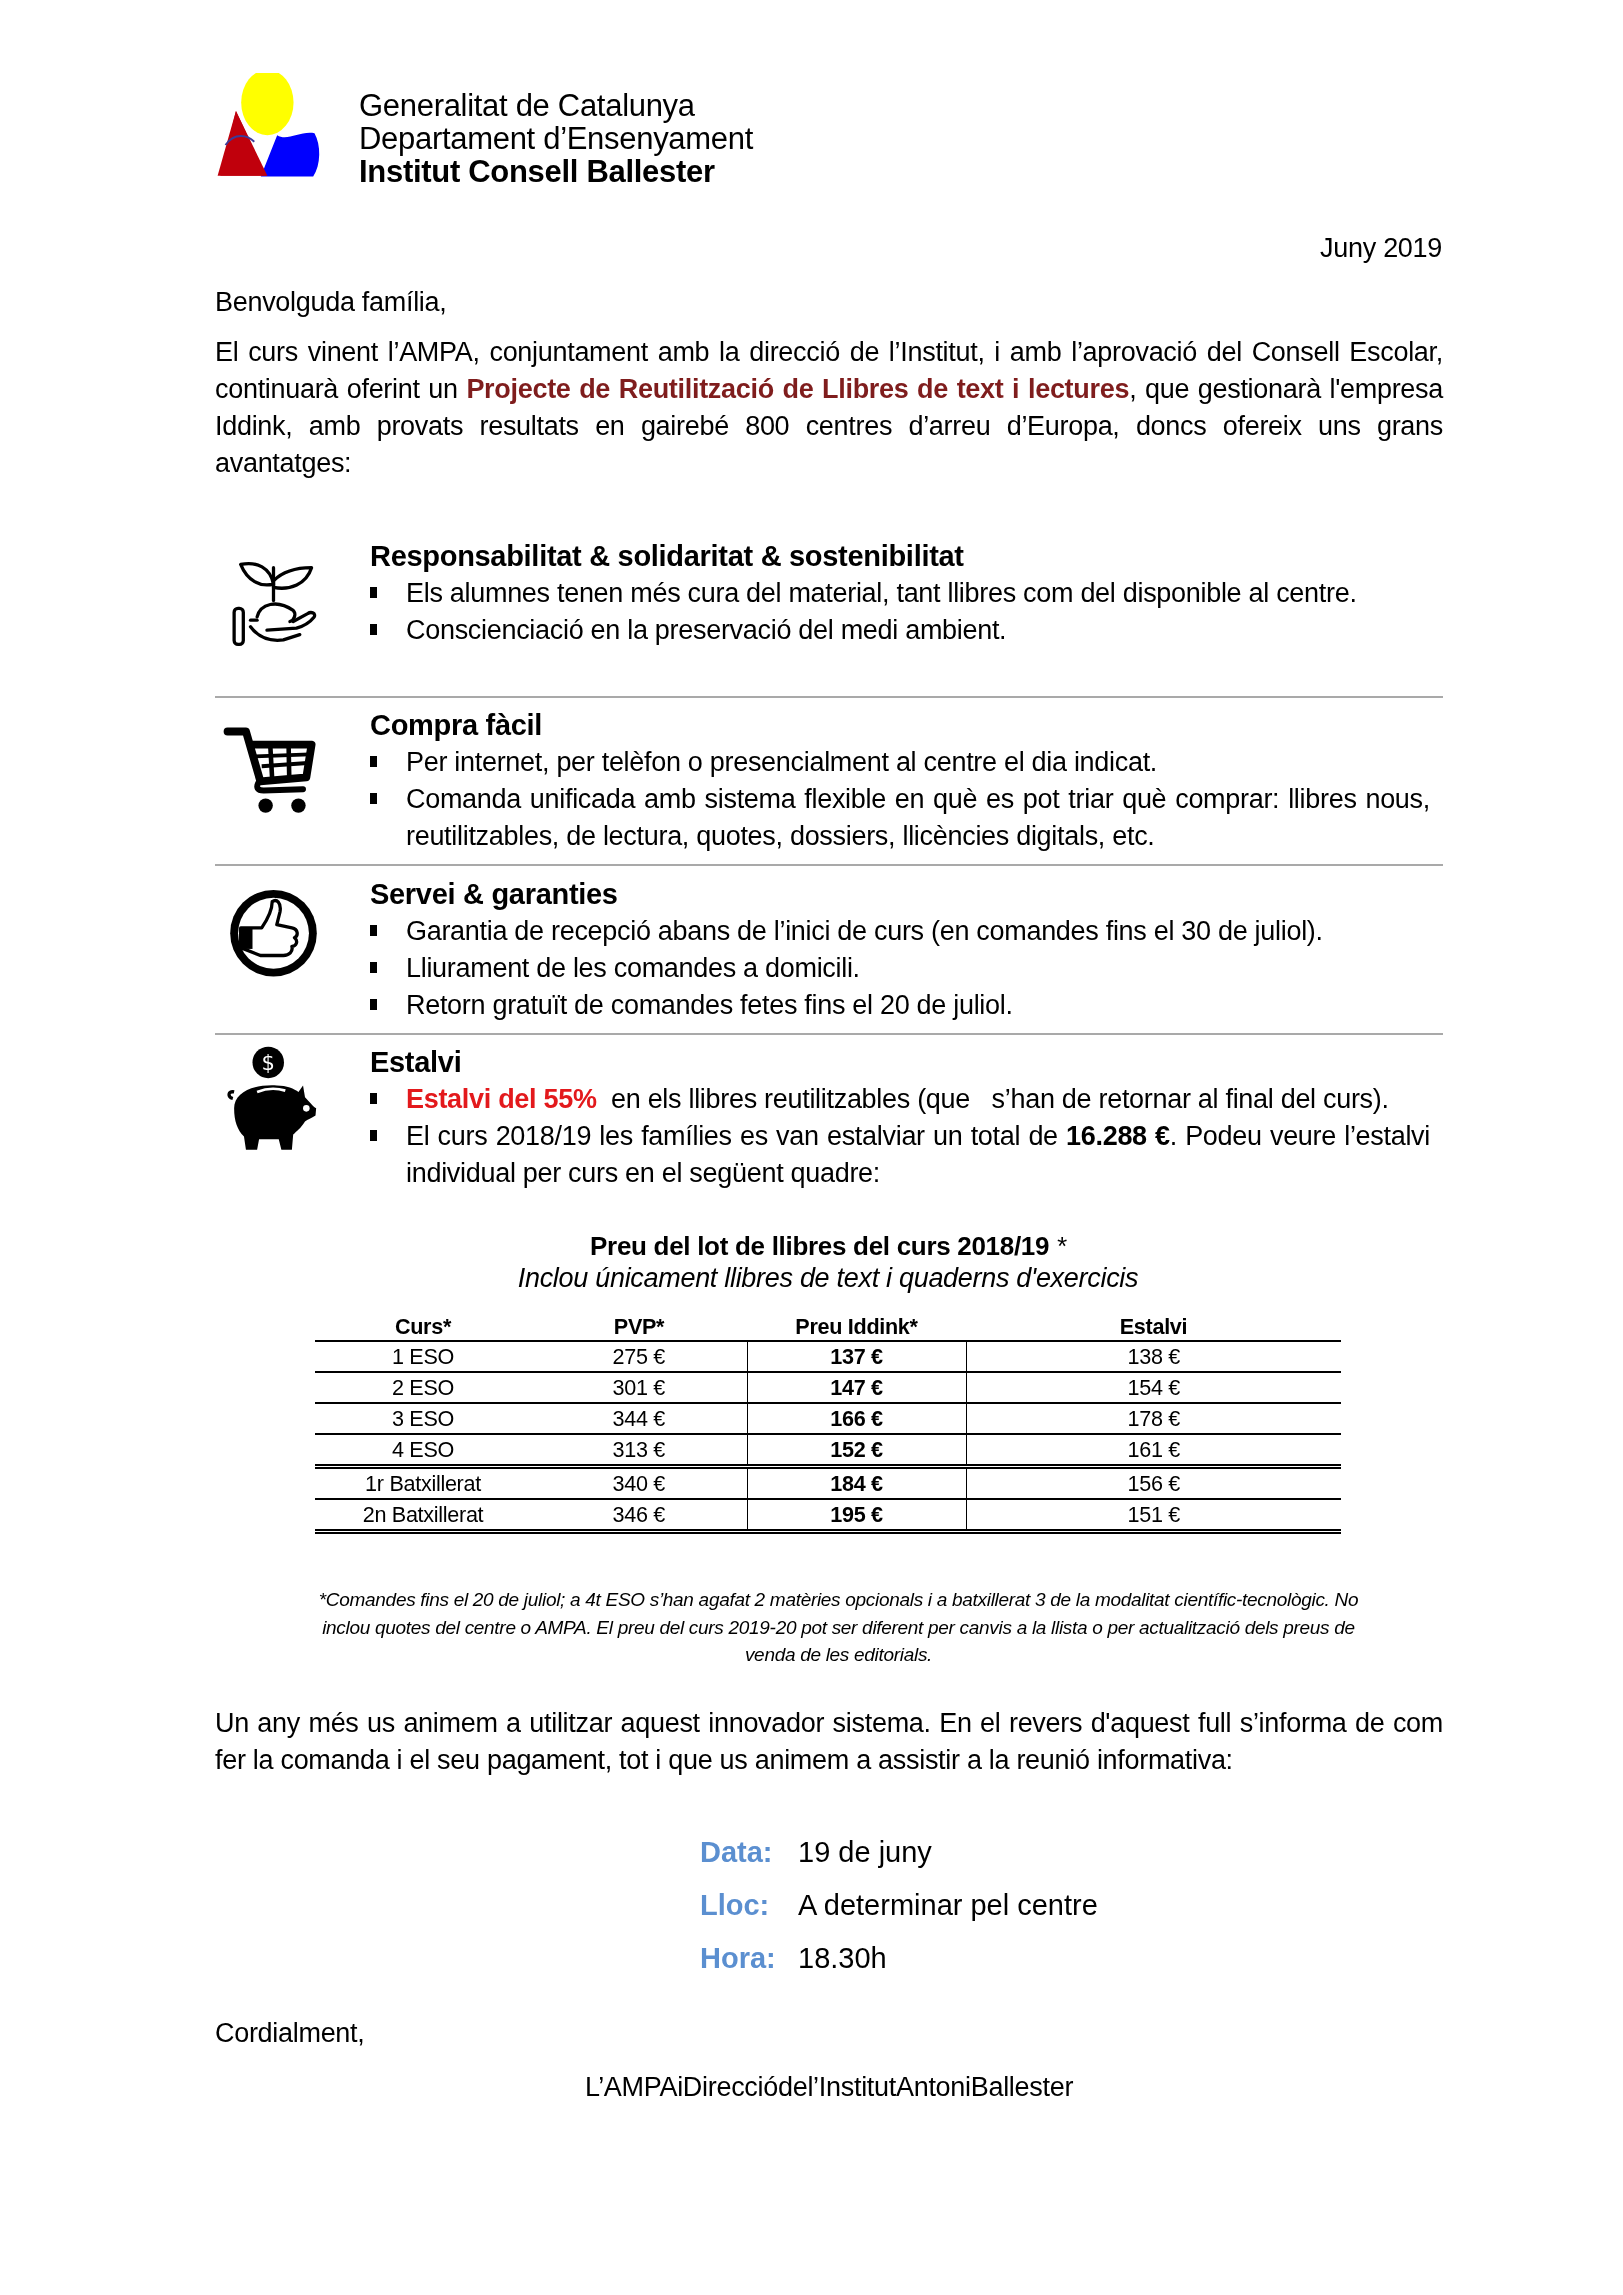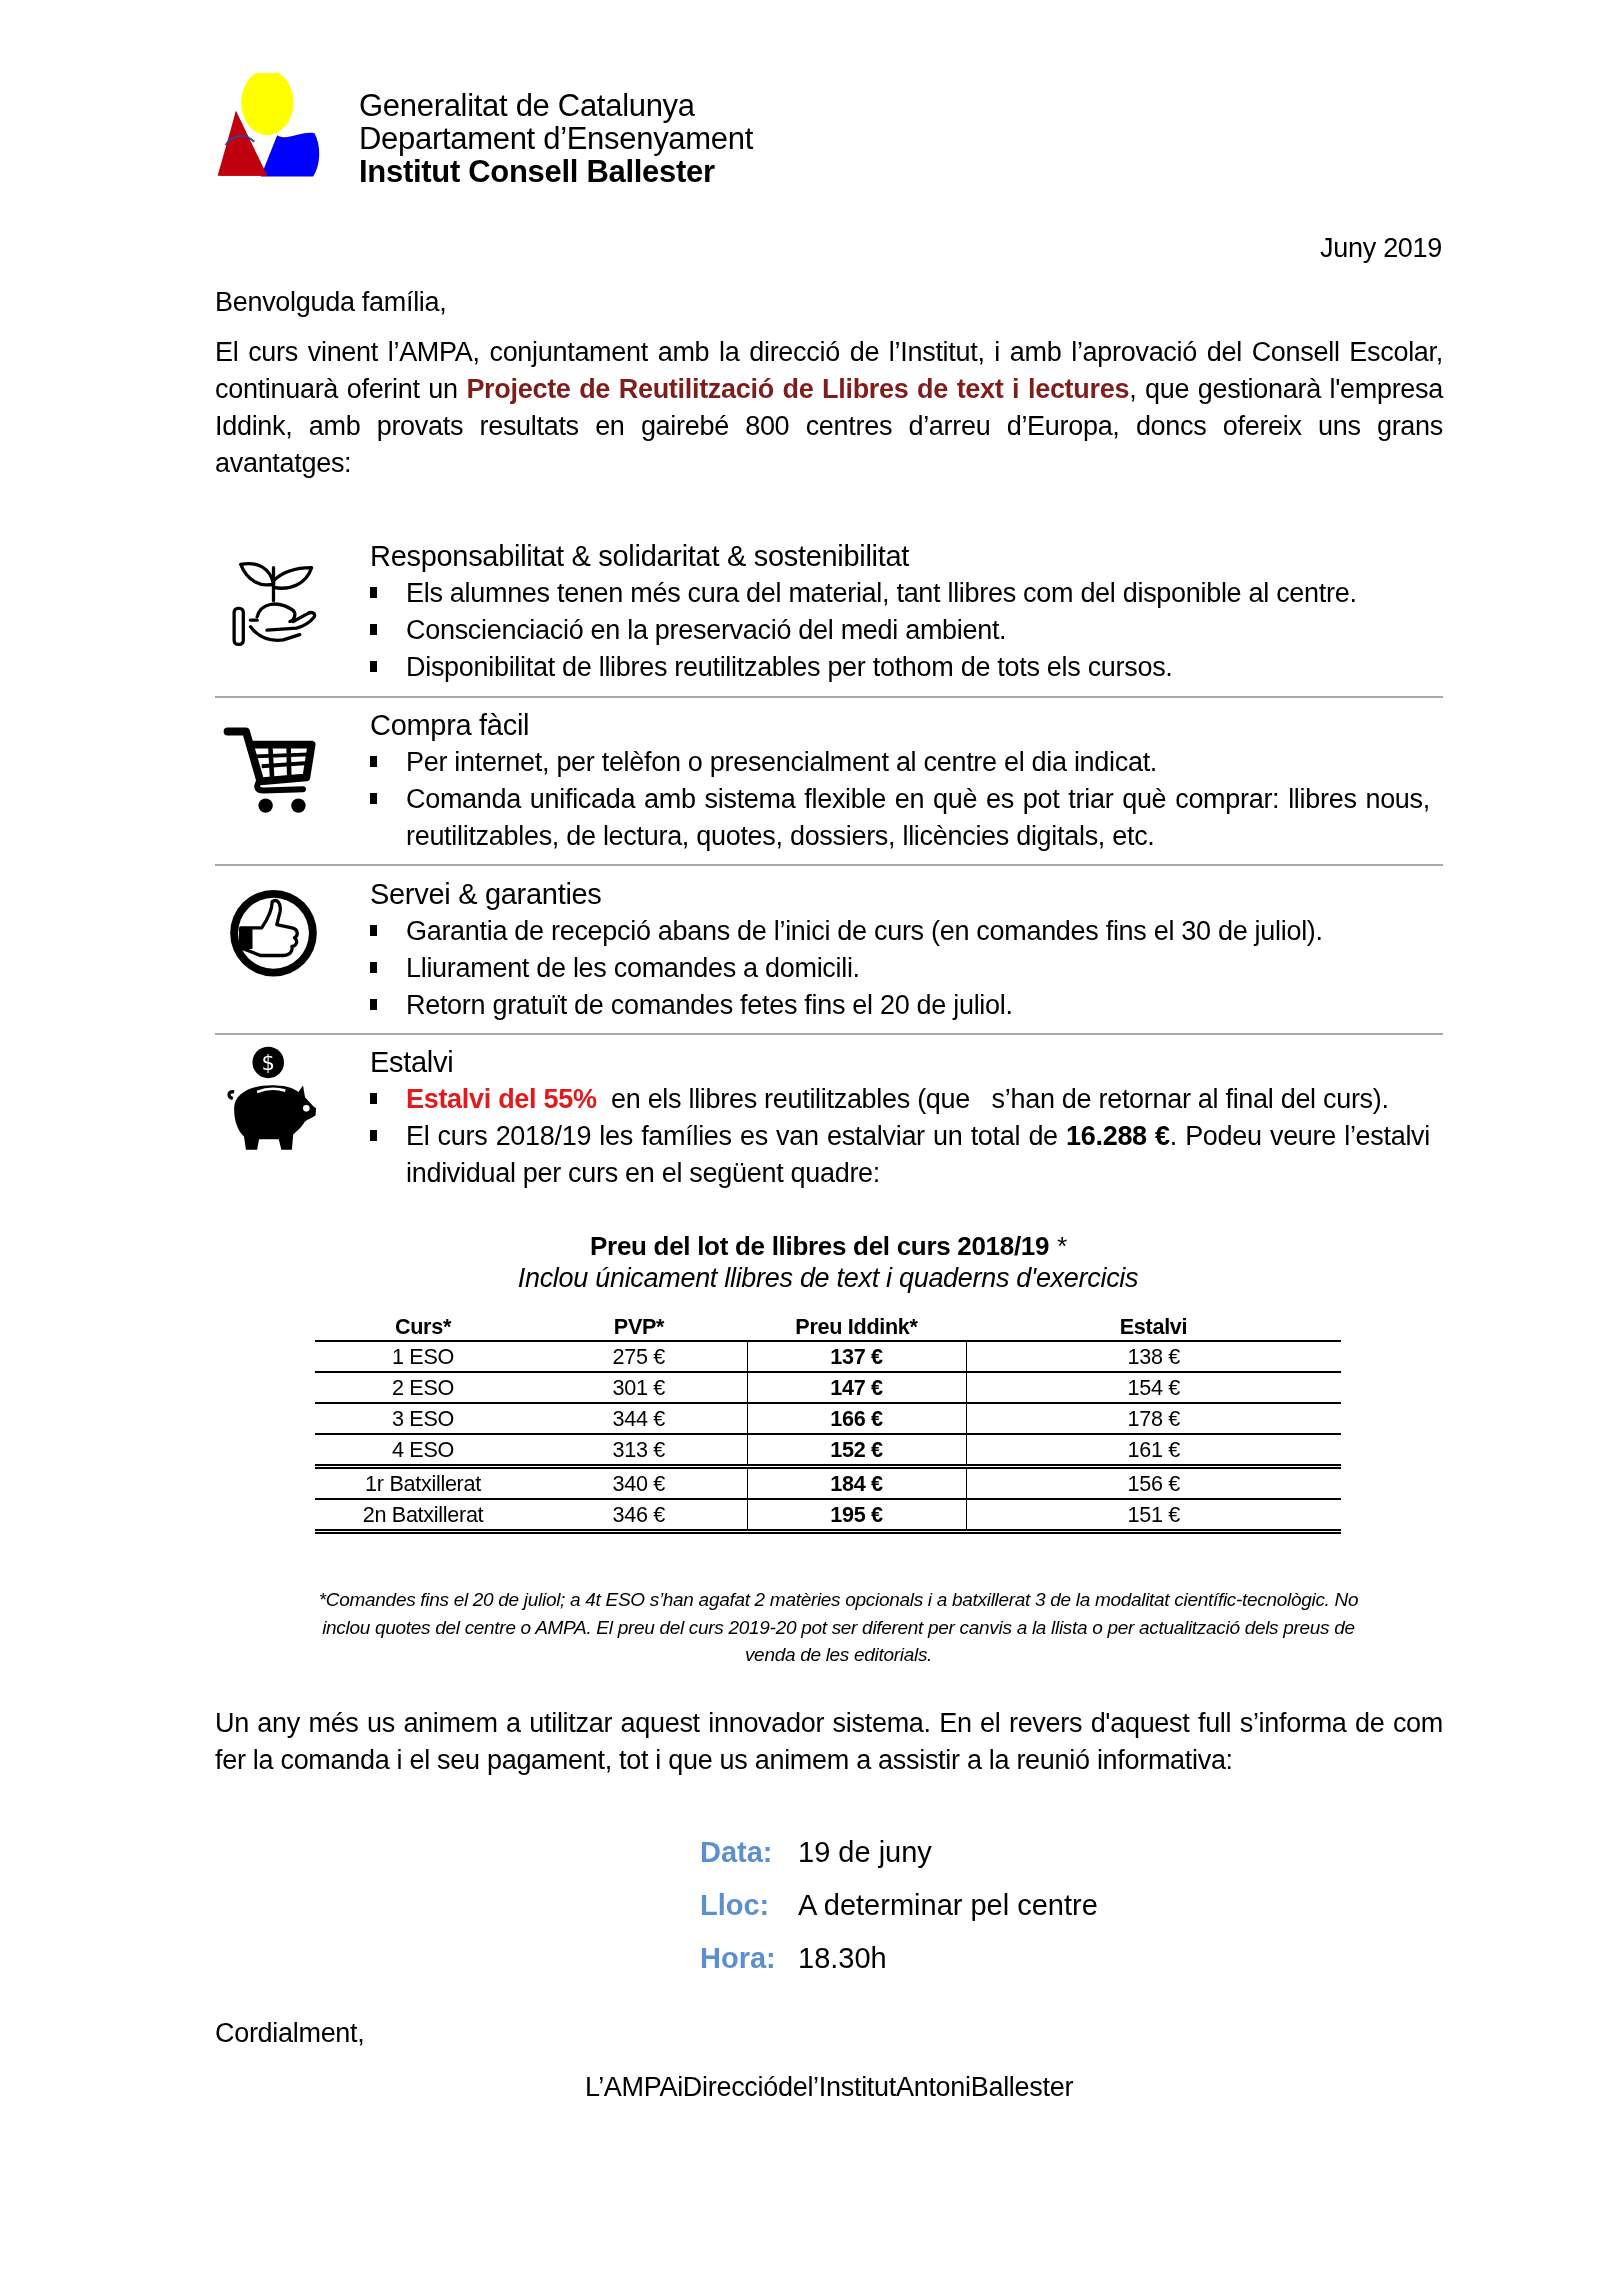--- a/index.html
+++ b/index.html
@@ -16,21 +16,21 @@
   #hdr-lines .b { font-weight:bold; }
 
   #date { right:181px; top:230px; }
   #greet { left:215px; top:284px; }
   #intro { left:215px; top:334px; width:1228px; }
   .hl { color:#7f1d1d; font-weight:bold; }
 
   
   .sec-icon { position:absolute; left:221px; width:105px; height:105px; }
   .sec { position:absolute; left:370px; width:1060px; }
-  .sec h3 { margin:0; font-size:29px; line-height:37px; font-weight:normal; letter-spacing:-0.3px; }
+  .sec h3 { margin:0; font-size:29px; line-height:37px; font-weight:bold; letter-spacing:-0.3px; }
   .sec ul { margin:0; padding:0; list-style:none; }
   .sec li { position:relative; padding-left:36px; font-size:27px; line-height:37px; letter-spacing:-0.3px; text-align:justify; }
   .sec li::before { content:""; position:absolute; left:0; top:12.4px; width:7.2px; height:10.5px; background:#000; }
   .divider { position:absolute; left:215px; width:1228px; height:2px; background:#a9a9a9; }
   .red { color:#e3191c; font-weight:bold; }
   .bold { font-weight:bold; }
 
   
   #tbl-title { left:315px; width:1026px; top:1230px; text-align:center; font-size:26px; line-height:33px; font-weight:bold; letter-spacing:-0.3px; }
   #tbl-title .star { font-weight:normal; font-style:italic; }
@@ -84,21 +84,20 @@
     <path d="M70 125 L115 122 C130 118 138 110 142 105 C145 100 138 96 132 100 L110 112"></path>
     <path d="M45 120 C60 140 80 142 95 140 L120 132"></path>
     <rect x="20" y="92" width="14" height="55" rx="6"></rect>
   </svg>
 </div>
 <div class="sec" style="top:538px;">
   <h3>Responsabilitat &amp; solidaritat &amp; sostenibilitat</h3>
   <ul>
     <li>Els alumnes tenen més cura del material, tant llibres com del disponible al centre.</li>
     <li>Conscienciació en la preservació del medi ambient.</li>
-    <li>Disponibilitat de llibres reutilitzables per tothom de tots els cursos.</li>
   </ul>
 </div>
 <div class="divider" style="top:696px;"></div>
 
 <div class="sec-icon" style="top:717px;">
   <svg width="105" height="105" viewBox="0 0 160 160">
     <path d="M10 22 L38 22 L60 98 L130 92 L138 42 L44 42" fill="none" stroke="#000" stroke-width="12" stroke-linejoin="round" stroke-linecap="round"></path>
     <path d="M62 75 L132 70" stroke="#000" stroke-width="6"></path>
     <path d="M52 60 L135 57" stroke="#000" stroke-width="6"></path>
     <path d="M75 42 L78 95 M103 42 L104 93" stroke="#000" stroke-width="7"></path>

